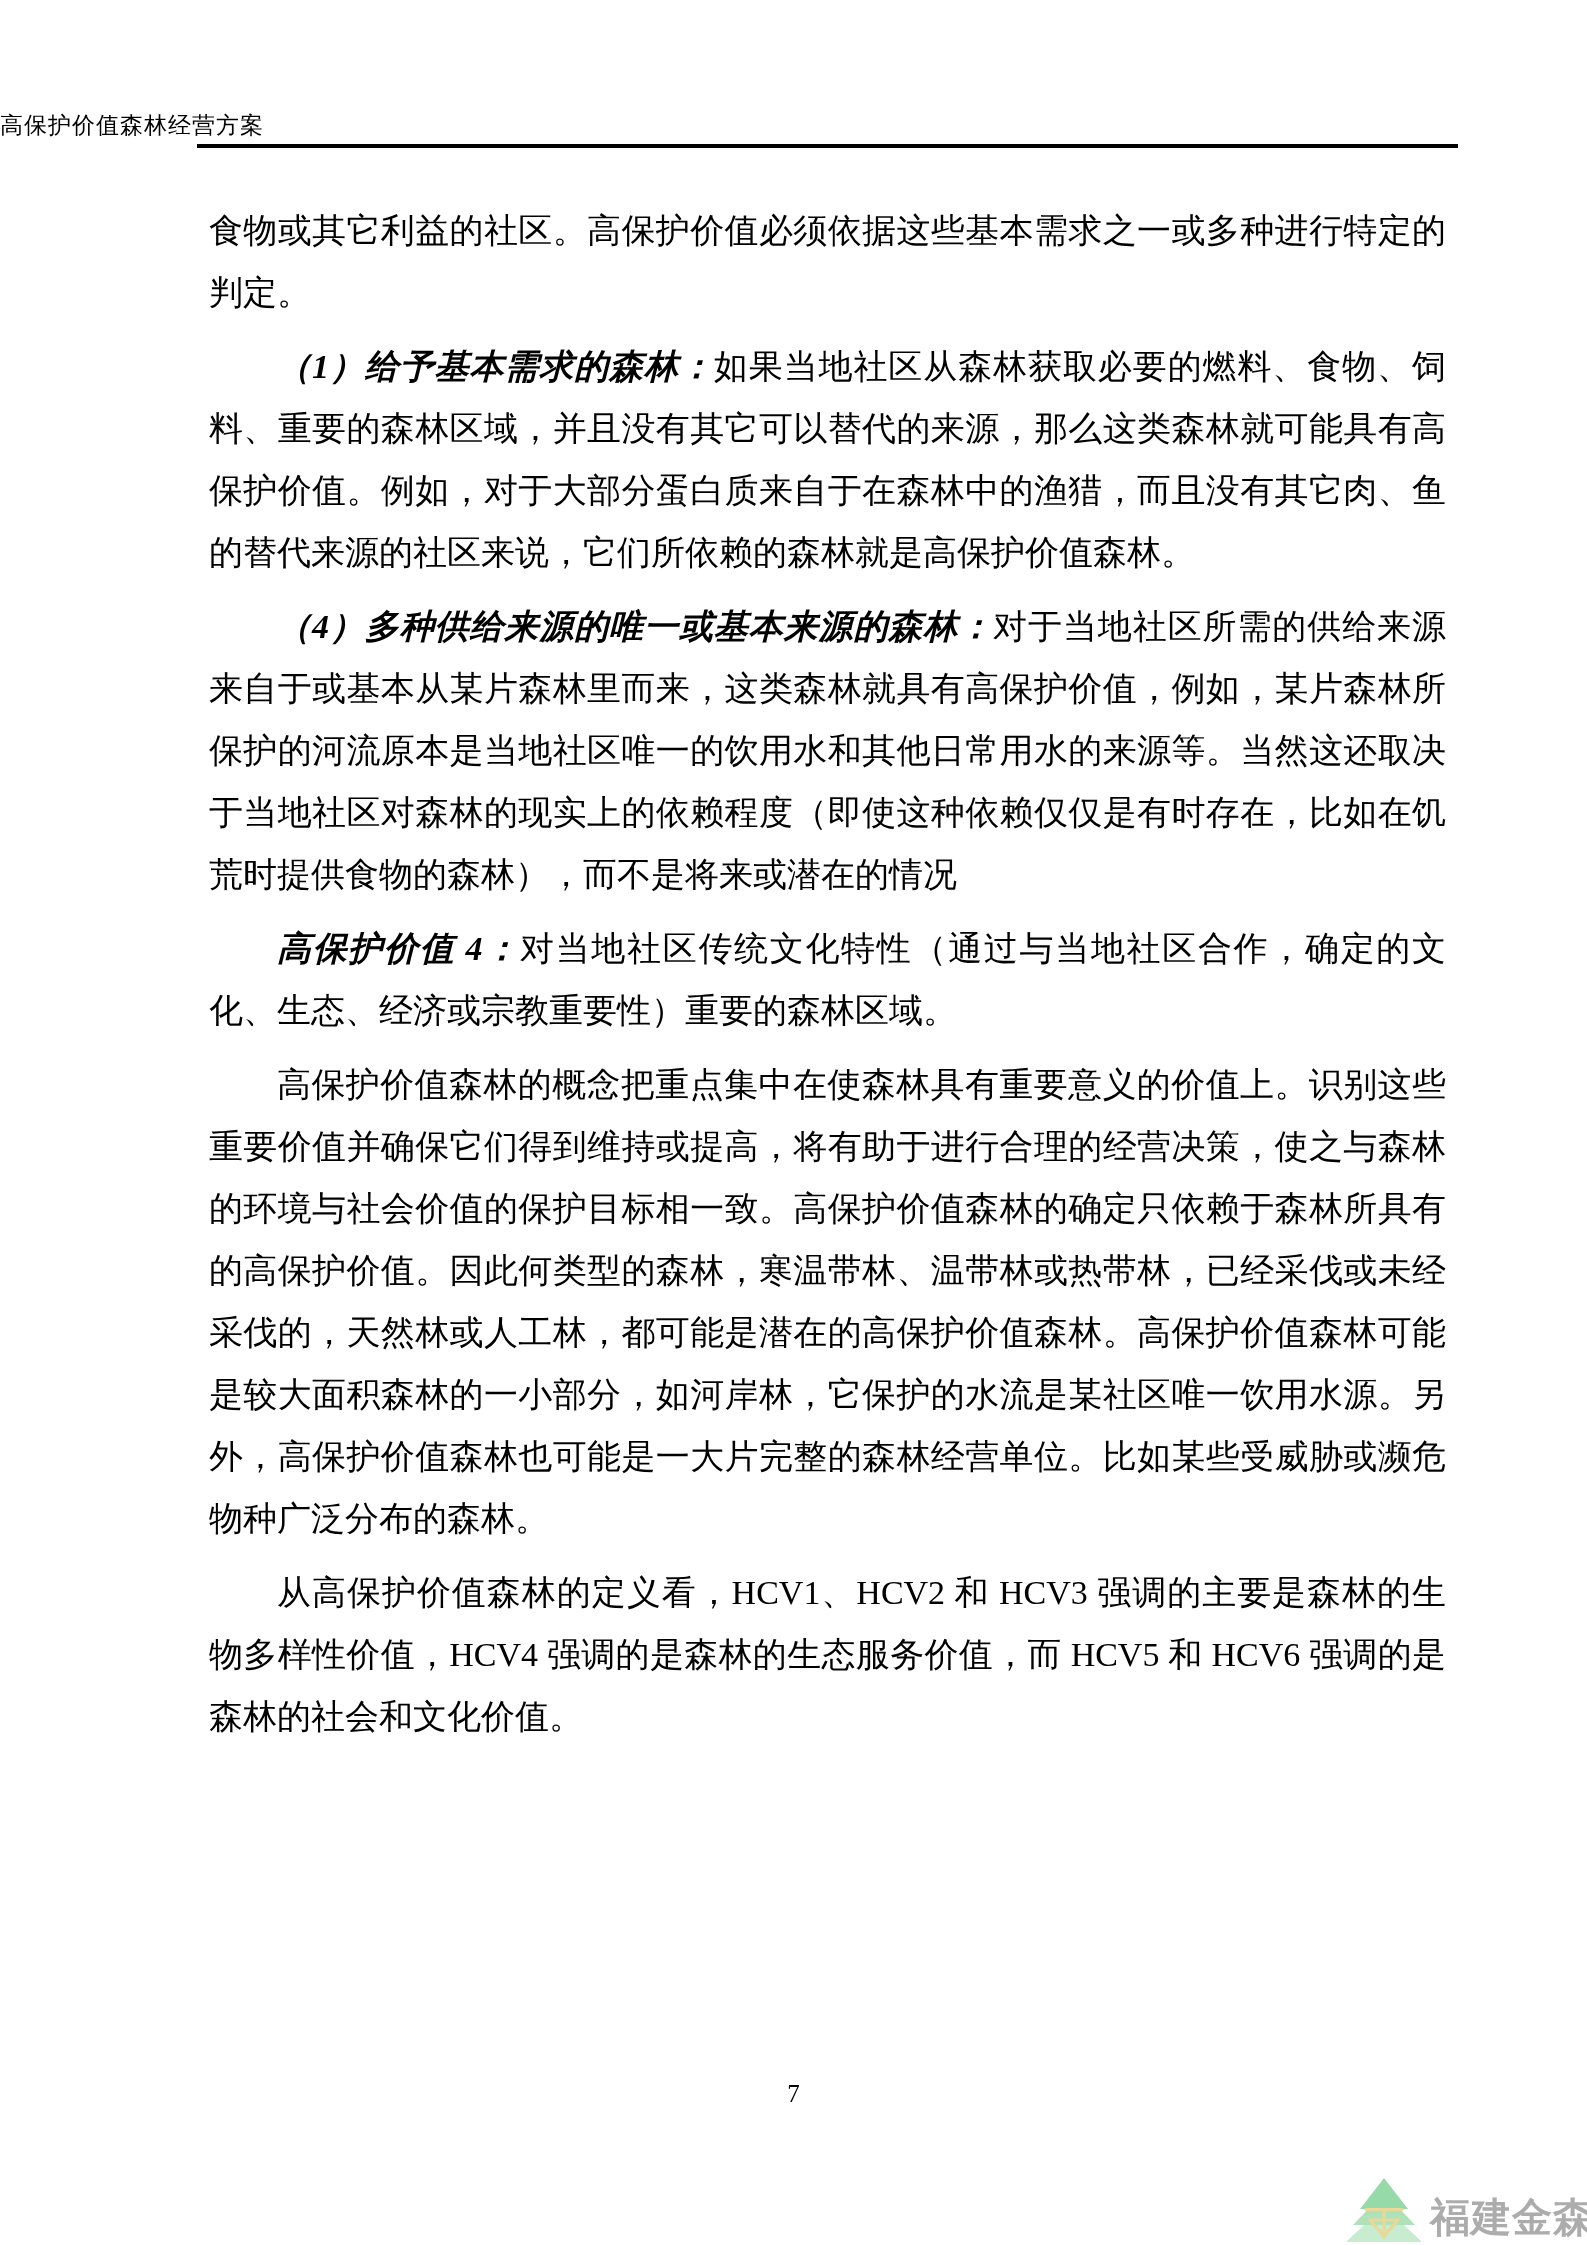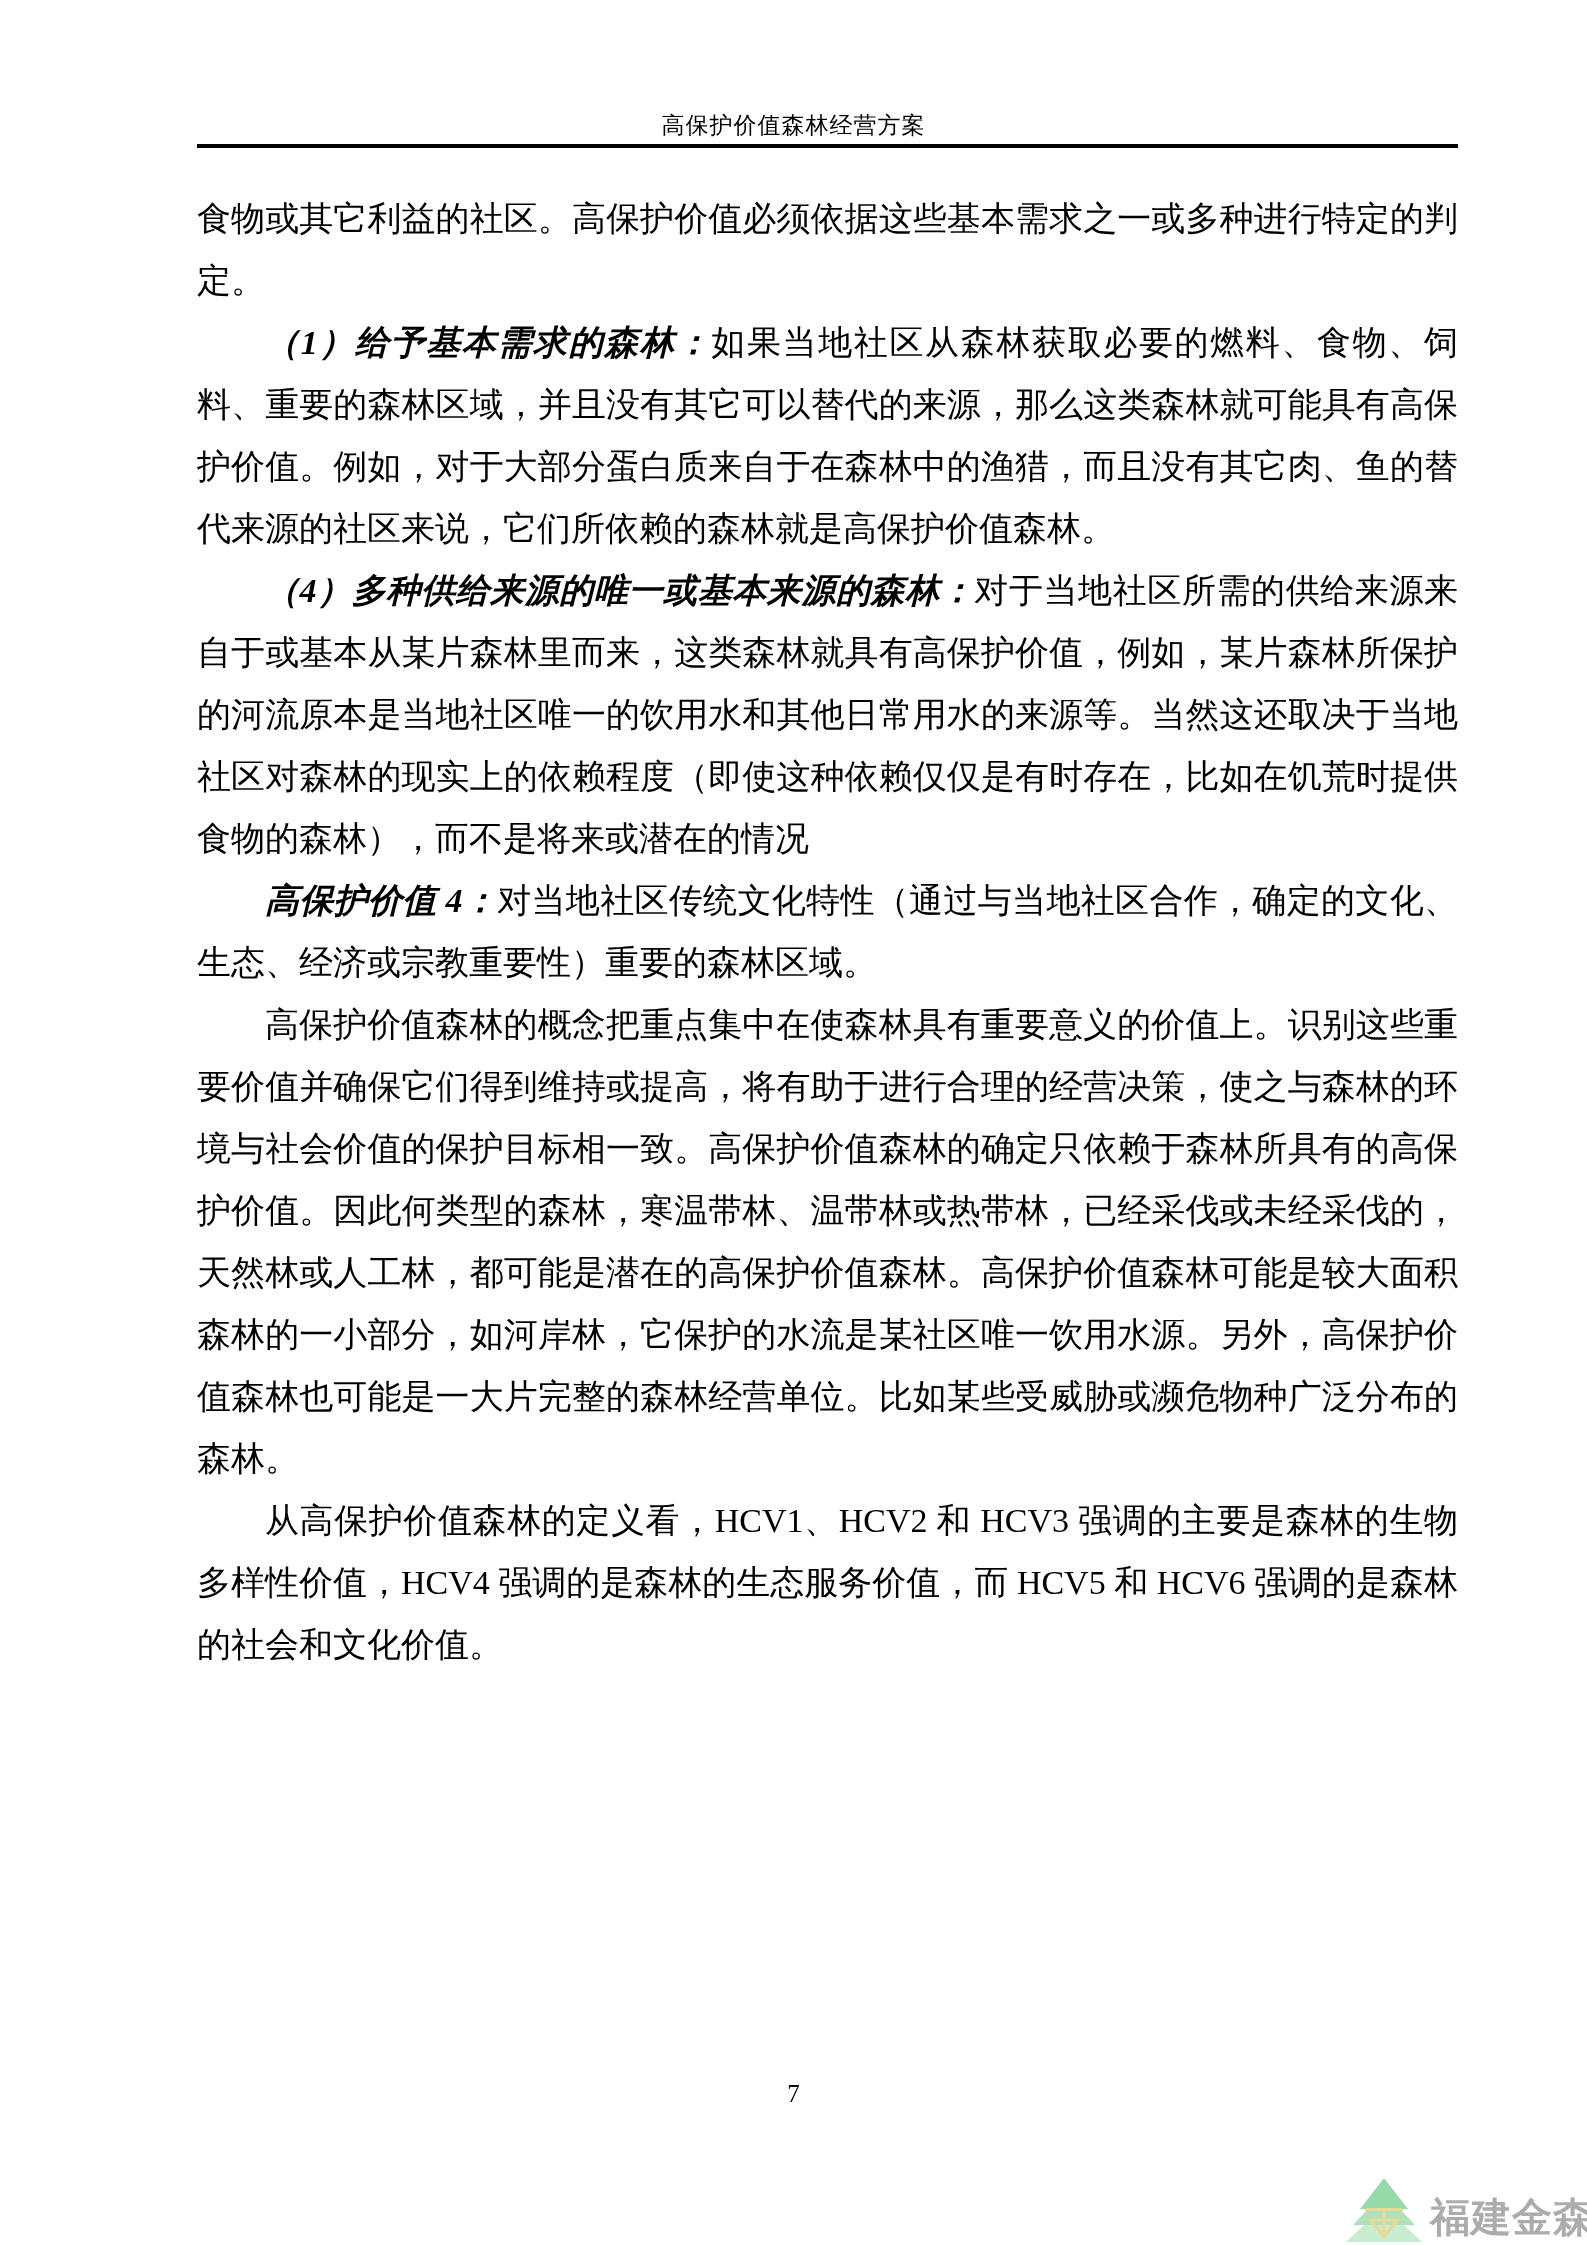--- a/index.html
+++ b/index.html
@@ -6,37 +6,37 @@
   .page {
     position:relative;
     width:1587px; height:2245px;
     background:#ffffff;
     overflow:hidden;
     font-family:"Liberation Serif","DejaVu Serif",serif;
     color:#000;
   }
   .header-title {
     position:absolute; top:110px; left:0; width:100%;
-    text-align:center;
+    text-align:left;
     font-size:23px;
     letter-spacing:1px;
   }
   .header-rule {
     position:absolute; top:144px; left:197px;
     width:1261px; height:4px;
     background:#000;
   }
   .content {
     position:absolute; top:188px; left:197px; width:1261px;
     font-size:34px;
     line-height:62px;
     text-align:justify;
     text-justify:inter-ideograph;
   }
-  .content p { margin:0; padding:0; text-indent:2em; }
+  .content p { margin:12px; padding:0; text-indent:2em; }
   .content p.continuation { text-indent:0; }
   .content b { font-weight:700;font-style:italic; }
   .page-number {
     position:absolute; top:2080px; left:0; width:100%;
     text-align:center;
     font-size:25px;
   }
   .logo {
     position:absolute; top:2178px; left:1344px;
     display:flex; align-items:flex-end;

